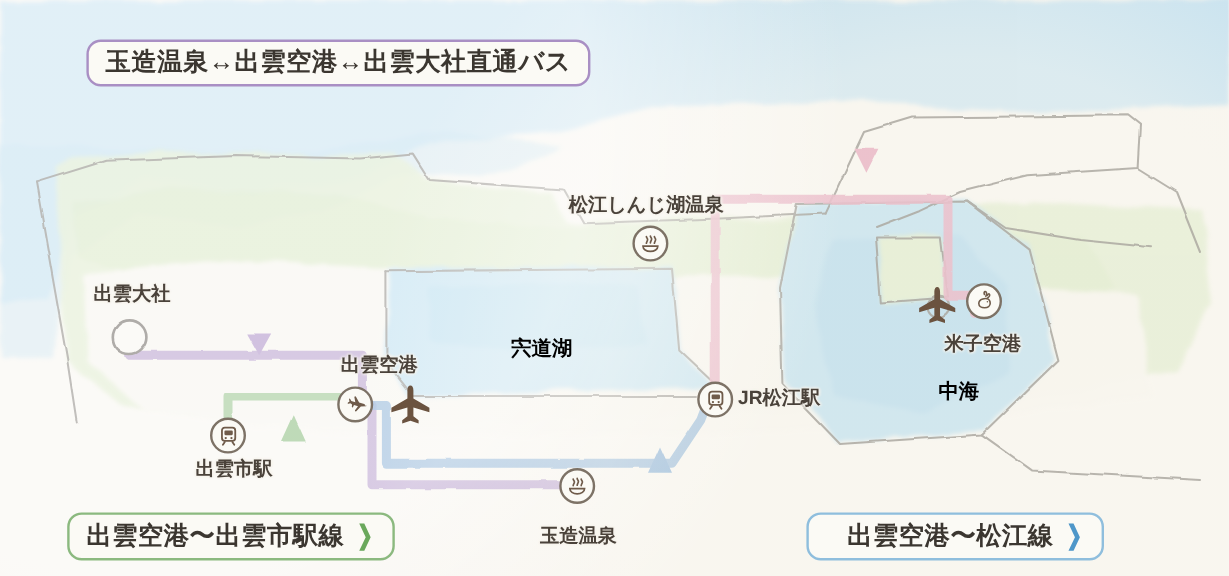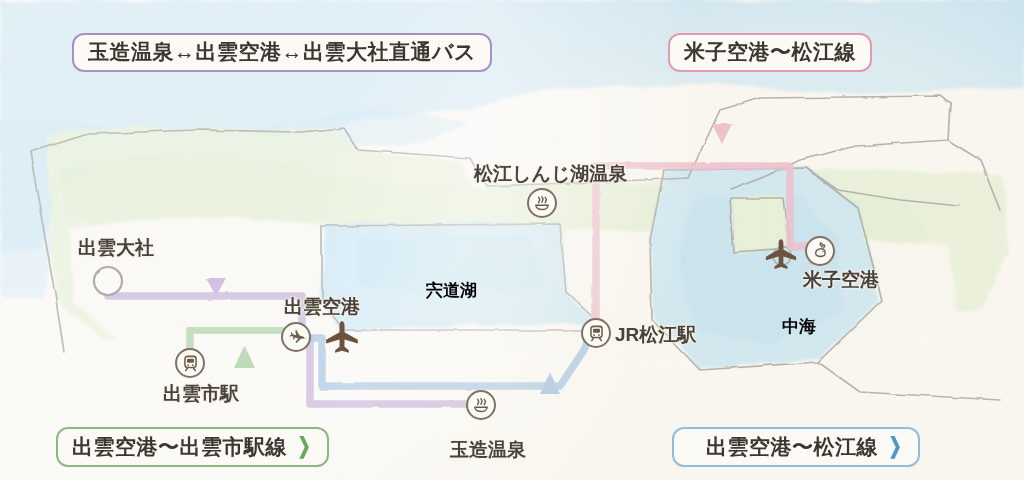--- a/index.html
+++ b/index.html
@@ -73,21 +73,21 @@
   .place {
     position: absolute;
     white-space: nowrap;
     line-height: 1;
     font-weight: 700;
     color: #4a423a;
     text-shadow:
        0 0 3px #f6f3ec,  0 0 3px #f6f3ec,
        1px 0 2px #f6f3ec, -1px 0 2px #f6f3ec;
   }
-  .place.size-m { font-size: 19px; }
+  .place.size-m { font-size: 16px; }
   .water-label {
     position: absolute;
     white-space: nowrap;
     font-size: 17px;
     font-weight: 700;
     color: #000000;
     line-height: 1;
   }
 
   
@@ -245,23 +245,20 @@
       <circle cx="108" cy="281" r="14" fill="#f7f4ee" stroke="#4e473f" stroke-width="2.2" filter="url(#rough-soft)"></circle>
     </g>
   </svg>
 
   <div class="paper-grain"></div>
 
   <div class="callout" id="callout-bus">
     <span class="callout-text">玉造温泉↔出雲空港↔出雲大社直通バス</span>
   </div>
 
-  <div class="callout" id="callout-yonago">
-    <span class="callout-text">米子空港〜松江線</span>
-  </div>
 
   <div class="callout" id="callout-izumo-st">
     <span class="callout-text">出雲空港〜出雲市駅線</span>
     <span class="chev">❯</span>
   </div>
 
   <div class="callout" id="callout-matsue">
     <span class="callout-text">出雲空港〜松江線</span>
     <span class="chev">❯</span>
   </div>
@@ -337,18 +334,18 @@
     <svg width="20" height="20" viewBox="0 0 24 24" fill="none" stroke="#6f5b4a" stroke-width="1.6" stroke-linecap="round" stroke-linejoin="round">
       <path d="M12.4 5.2c-.6-1.4-.2-2.7.6-2.9.8-.2 1.6.8 1.6 2.3
                0 .9-.3 1.8-.8 2.4"></path>
       <path d="M15.2 6.2c.5-1.1 1.4-1.7 2-1.4.6.3.6 1.4 0 2.4
                -.4.6-.9 1.1-1.4 1.3"></path>
       <path d="M14.6 9.4c2.2.6 3.6 2.4 3.6 4.6 0 2.8-2.4 4.6-5.6 4.6
                -3.4 0-5.8-1.8-5.8-4.3 0-2.2 1.6-3.9 4-4.6 1.4-.4 2.6-.5 3.8-.3z"></path>
       <circle cx="15.4" cy="12.6" r=".8" fill="#6f5b4a" stroke="none"></circle>
     </svg>
   </div>
-  <div class="place size-m" style="left:787px; top:270px;margin-left:16px;">米子空港</div>
+  <div class="place size-m" style="left:787px; top:280px;">米子空港</div>
 
   <div class="water-label" style="left:426px; top:282px;">宍道湖</div>
   <div class="water-label" style="left:762px; top:318px;margin-left:20px;">中海</div>
 
 </div>
 
 </body></html>

